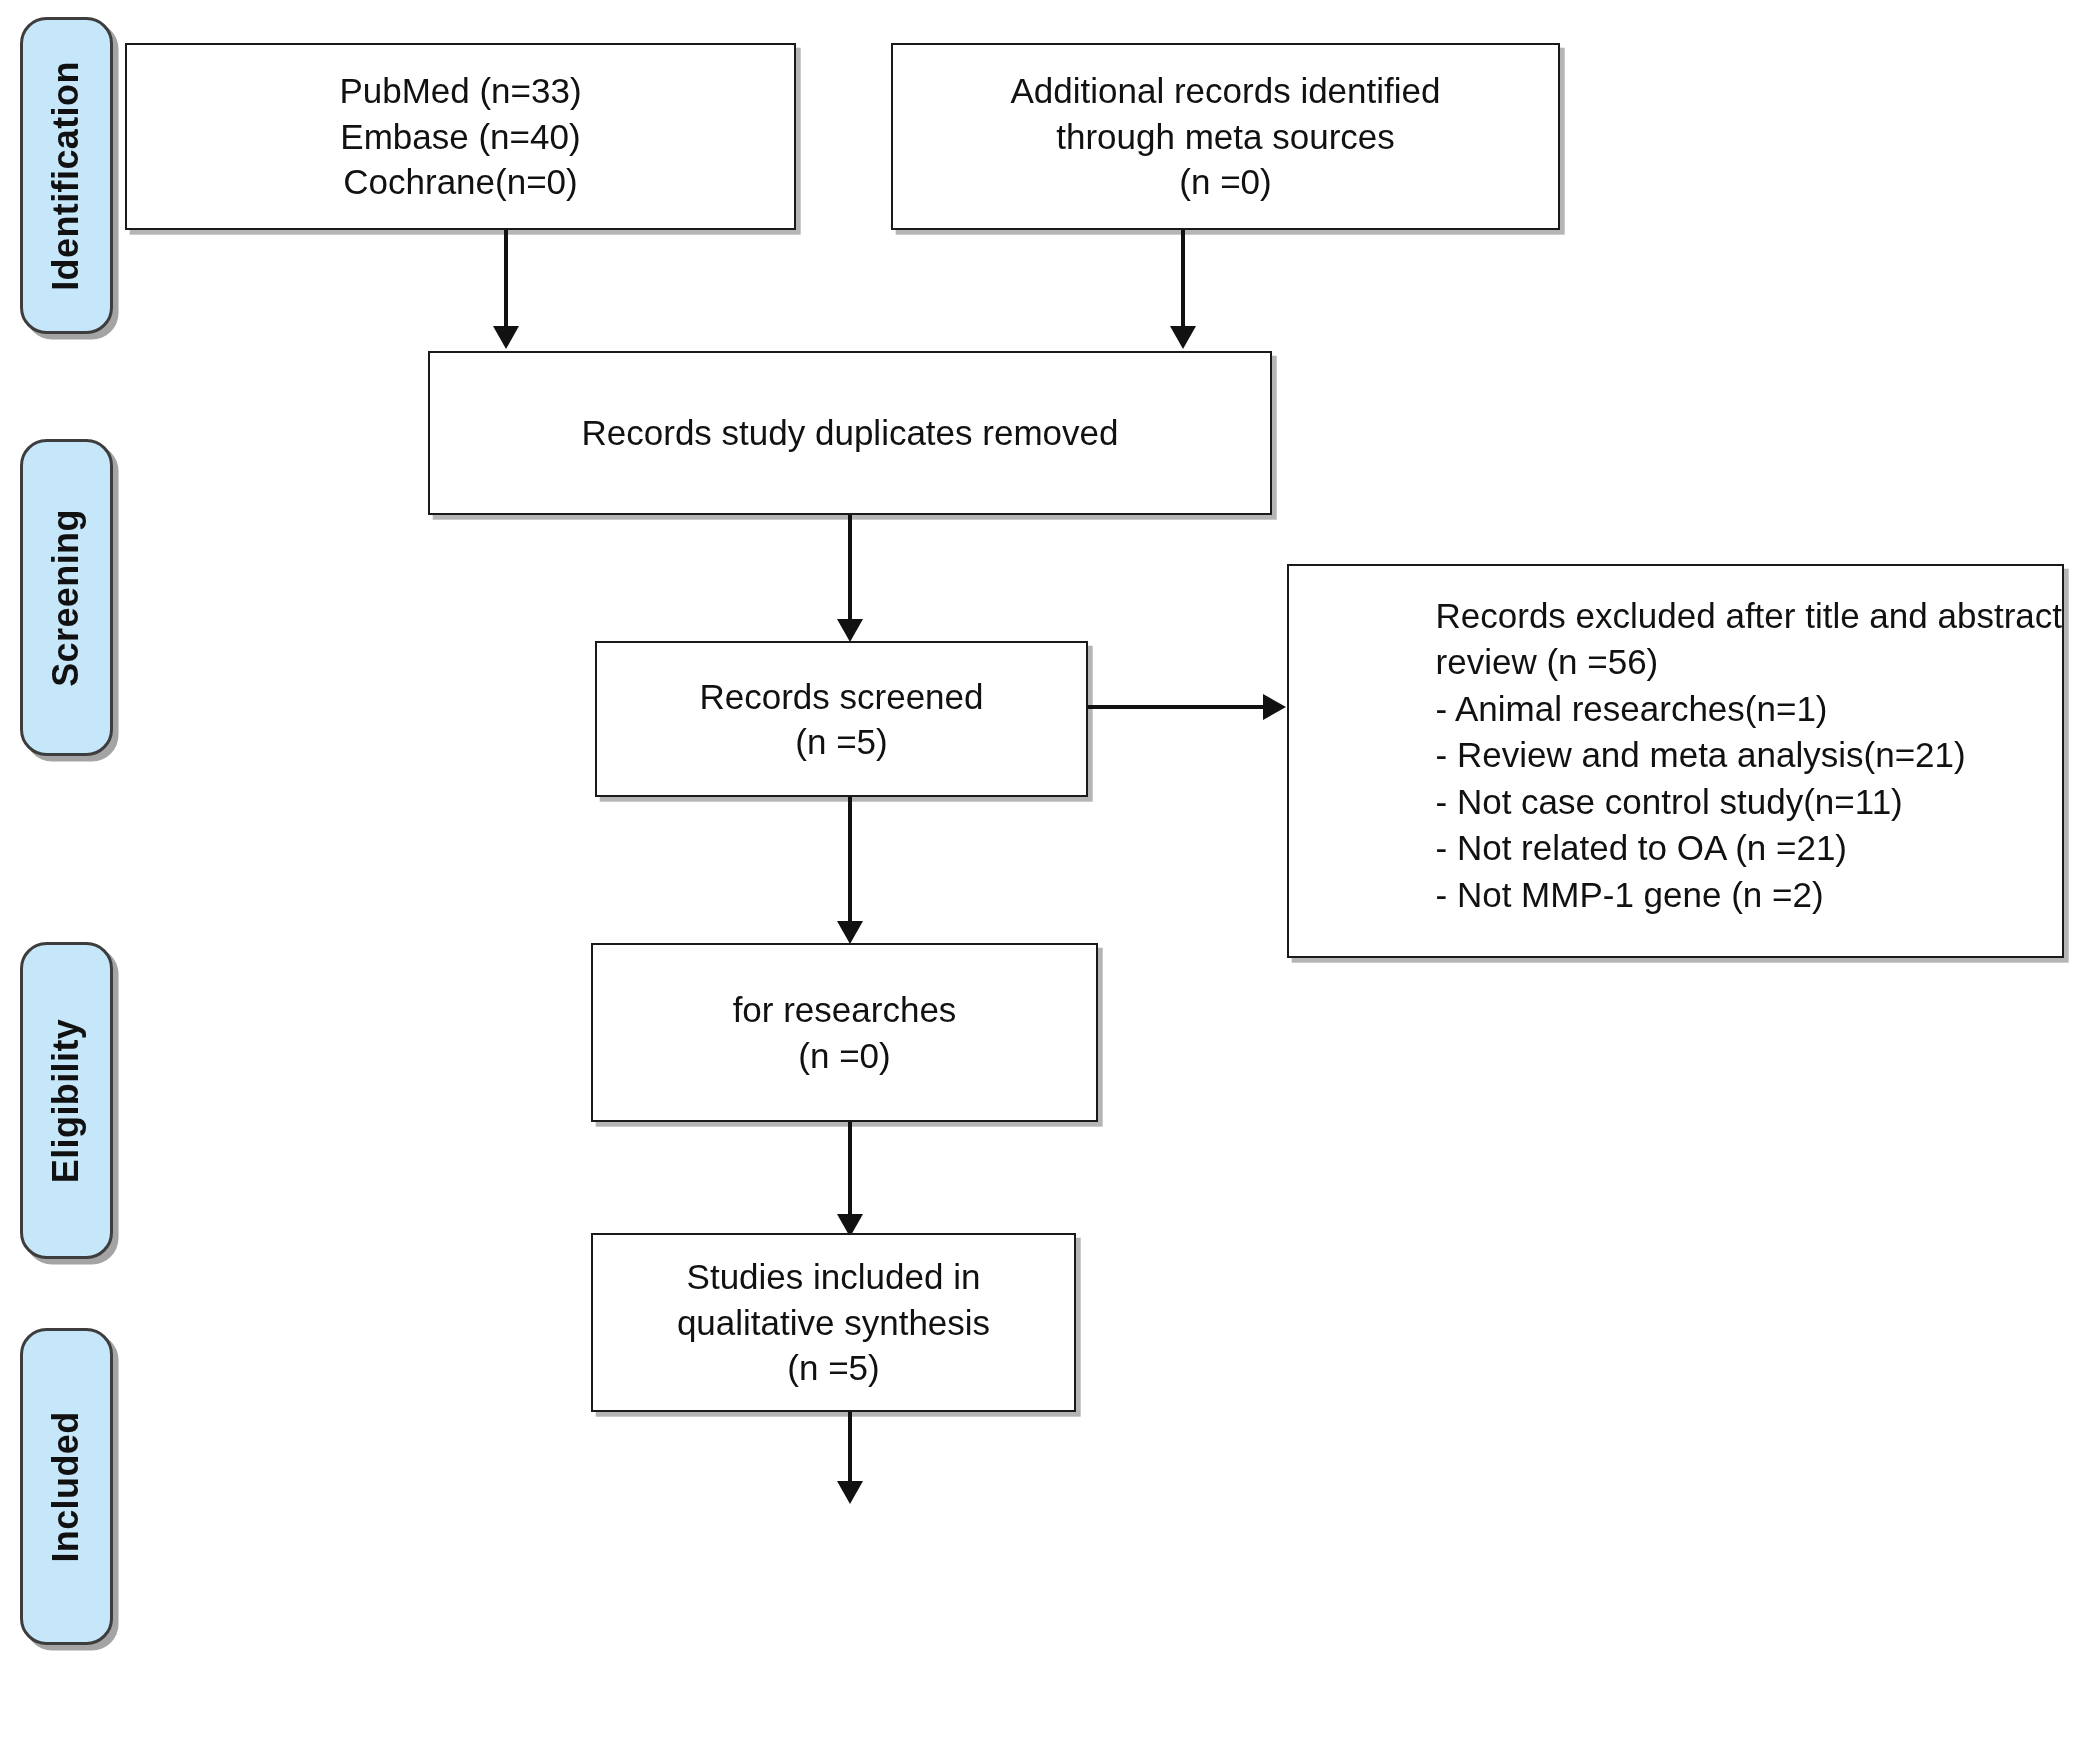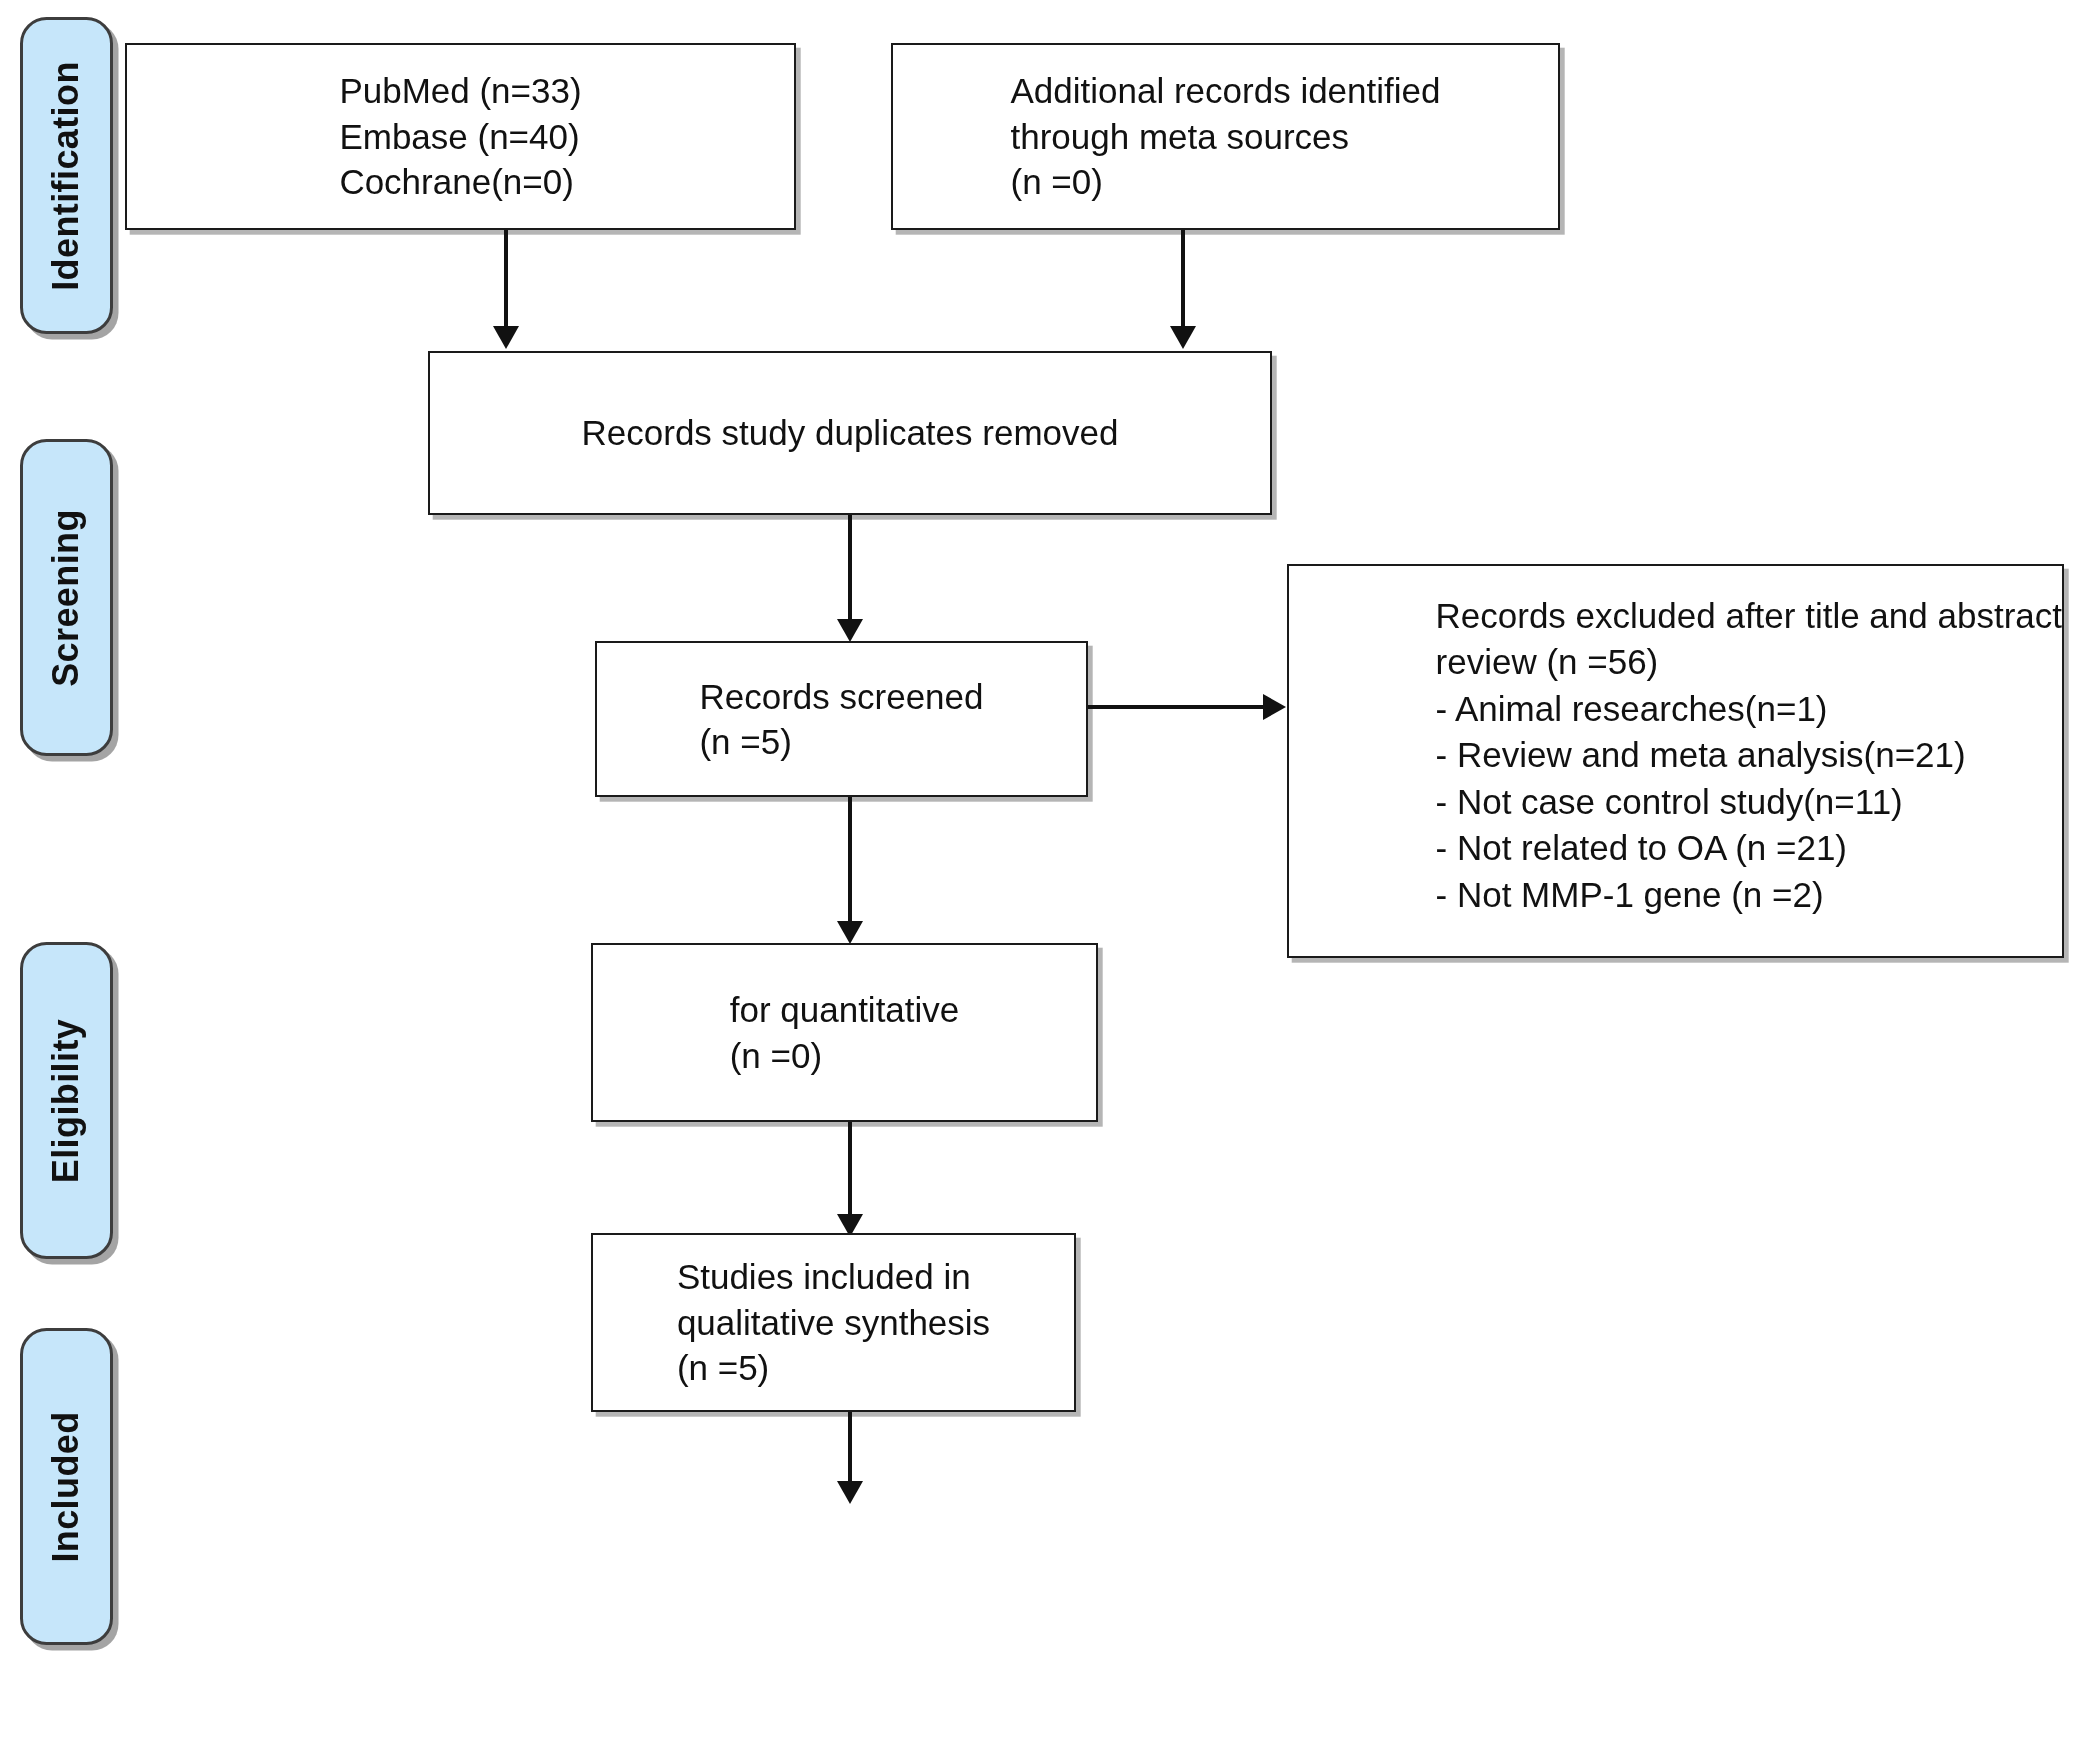--- a/index.html
+++ b/index.html
@@ -41,20 +41,21 @@
     position: absolute;
     background: #ffffff;
     border: 2.3px solid #1a1a1a;
     box-shadow: 4.7px 4.7px 0 rgba(120,120,120,0.55);
     box-sizing: border-box;
     display: flex;
     align-items: center;
     justify-content: center;
   }
   .box-text {
+    text-align: center;
     font-size: 35px;
     line-height: 1.30;
     color: #111111;
   }
   .box-text .line { display: block; white-space: nowrap; }
 
   .flow-box.left-align {
     align-items: flex-start;
     justify-content: flex-end;
   }
@@ -164,21 +165,21 @@
       <span class="line">- Not related to OA (n =21)</span>
       <span class="line">- Not MMP-1 gene (n =2)</span>
     </div>
   </div>
 
   <div class="v-line" style="left:848px; top:797px; width:3.9px; height:125px;"></div>
   <div class="arrow-down" style="left:837px; top:921px;"></div>
 
   <div class="flow-box" style="left:591px; top:943px; width:507px; height:179px;">
     <div class="box-text">
-      <span class="line">for quantitative</span>
+      <span class="line">for researches</span>
       <span class="line">(n =0)</span>
     </div>
   </div>
 
   <div class="v-line" style="left:848px; top:1122px; width:3.9px; height:94px;"></div>
   <div class="arrow-down" style="left:837px; top:1214px;"></div>
 
   <div class="flow-box" style="left:591px; top:1233px; width:485px; height:179px;">
     <div class="box-text">
       <span class="line">Studies included in</span>

